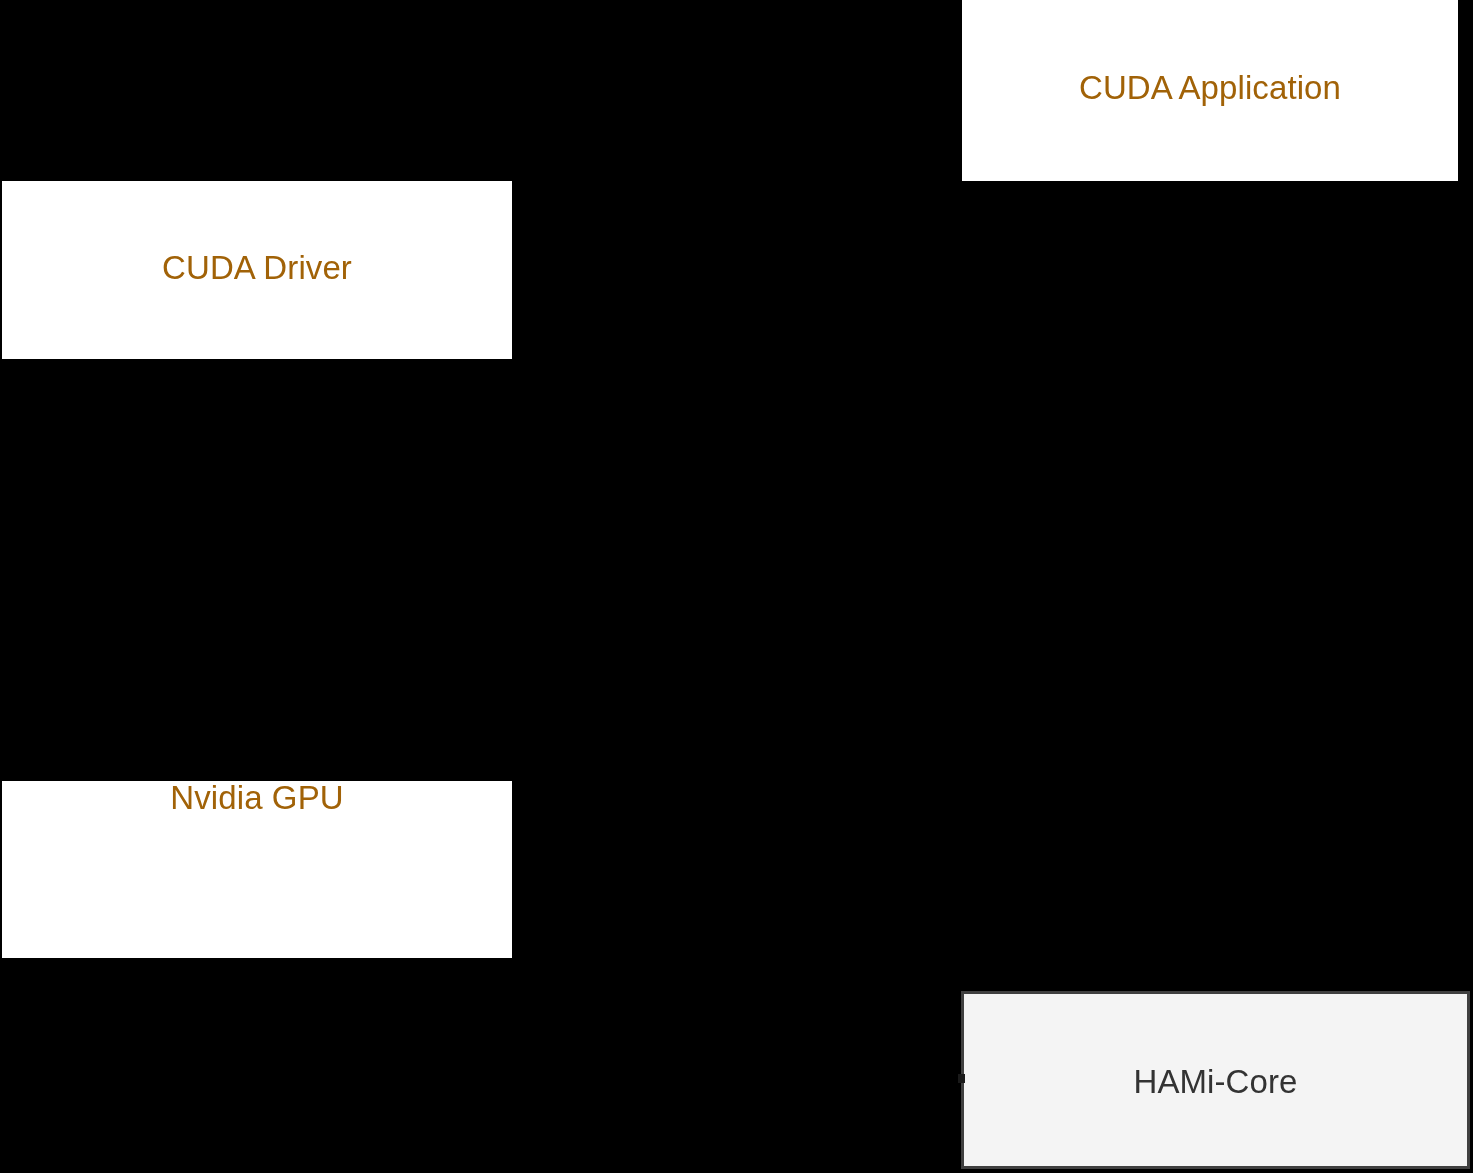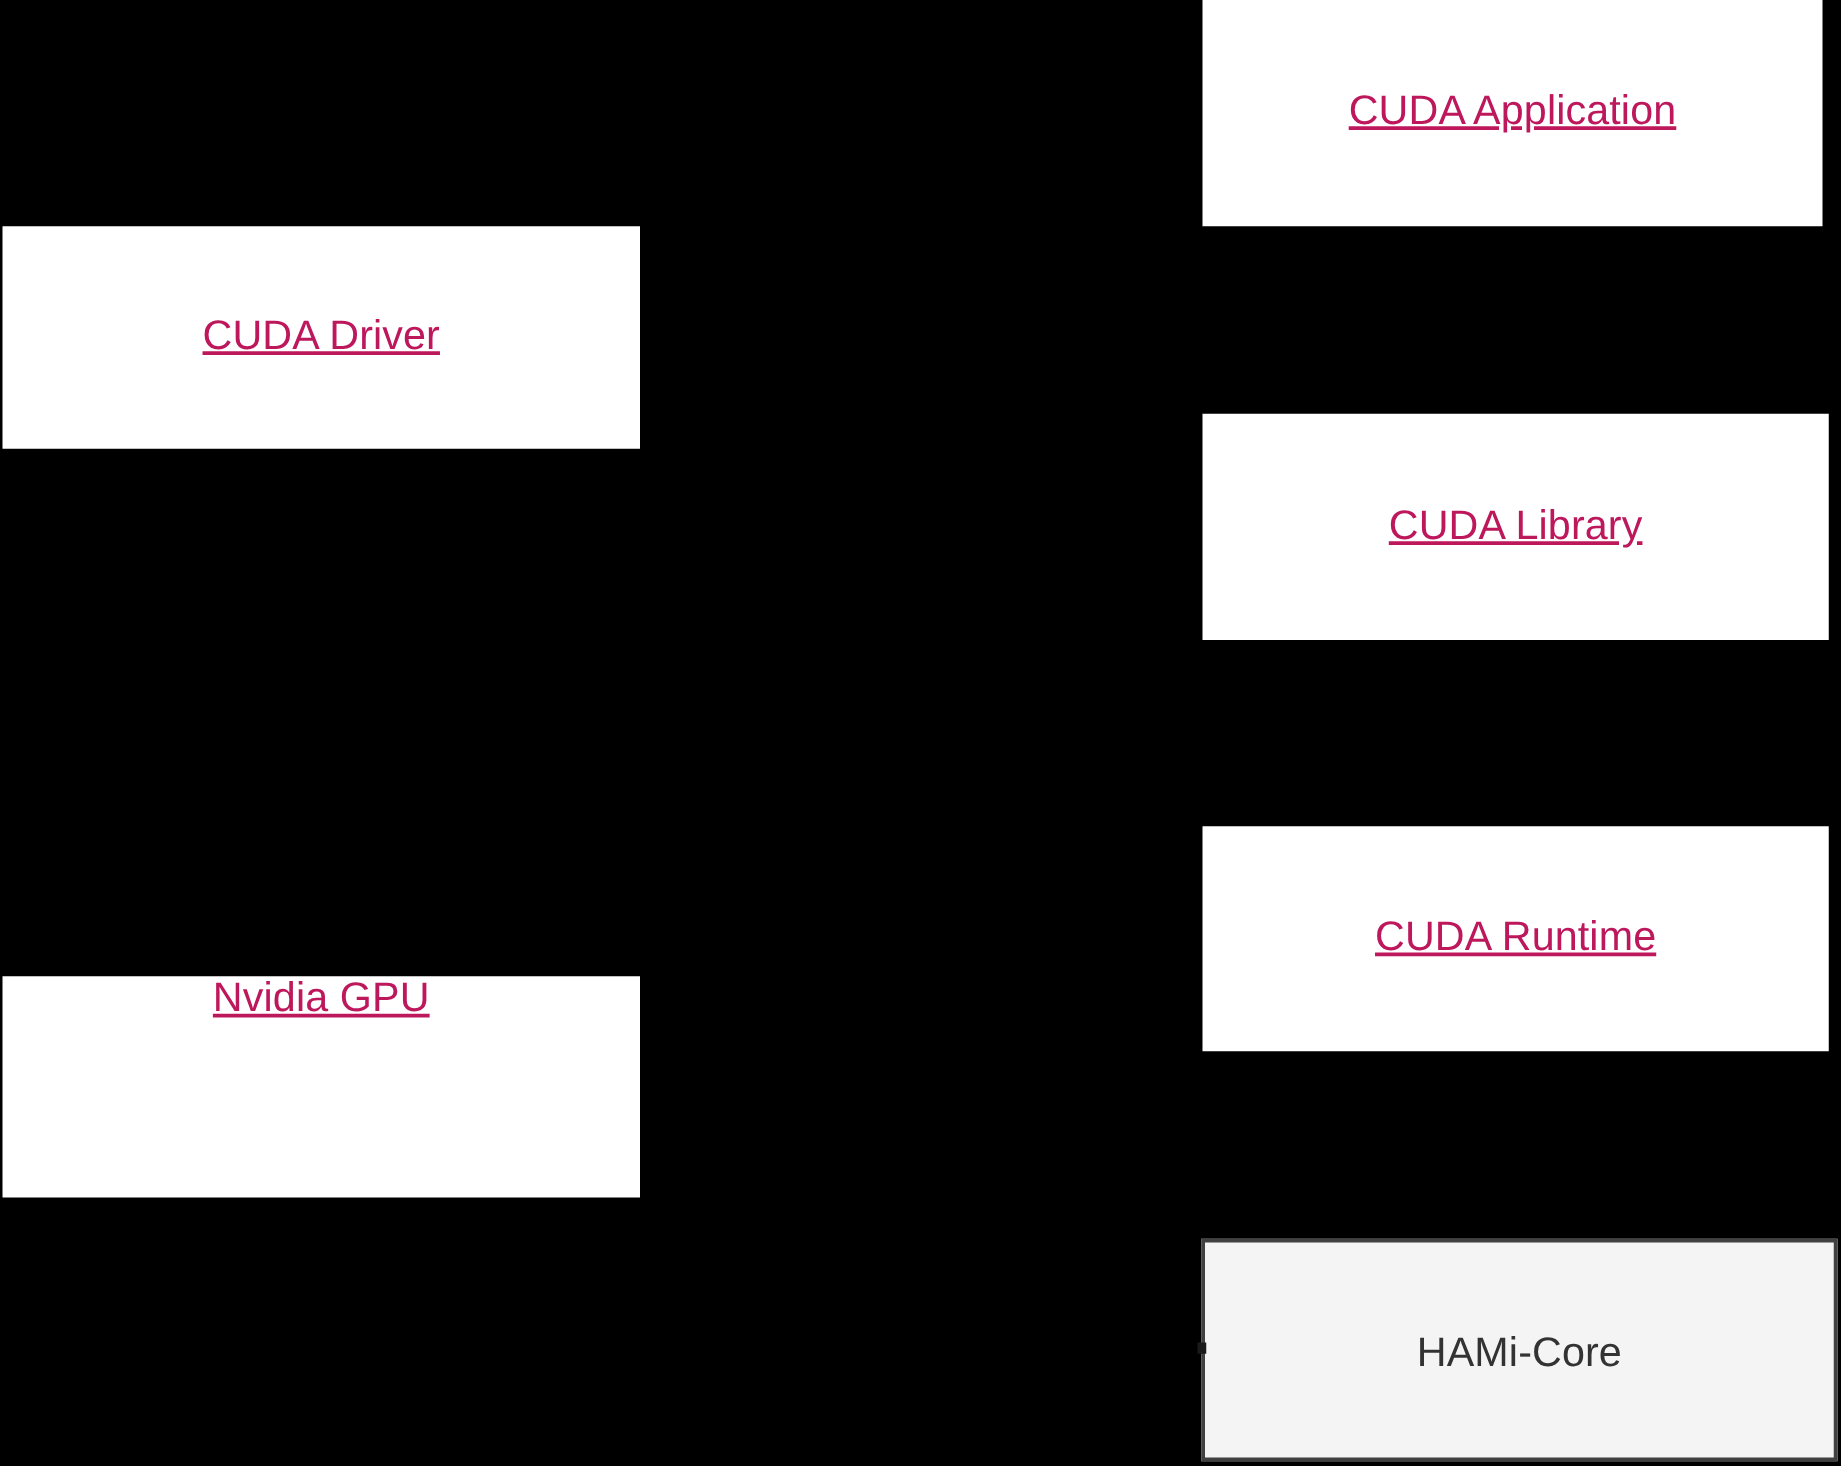--- a/index.html
+++ b/index.html
@@ -26,22 +26,21 @@
     white-space: nowrap;
     font-size: 33px;
     line-height: 1;
     letter-spacing: 0.1px;
   }
   
   .node.plain {
     background: #ffffff;
   }
   .node.plain .label {
-    color: #be185d;
-    text-decoration: underline;
+    color: #a16207;
   }
   
   .node.shaded {
     background: #f4f4f4;
     border: 3px solid #404040;
   }
   .node.shaded .label {
     color: #333333;
   }
 
@@ -76,27 +75,21 @@
 </style>
 </head>
 <body>
 
 <div id="canvas">
 
   <div class="node plain" id="node-cuda-application">
     <span class="label">CUDA Application</span>
   </div>
 
-  <div class="node plain" id="node-cuda-library">
-    <span class="label">CUDA Library</span>
-  </div>
 
-  <div class="node plain" id="node-cuda-runtime">
-    <span class="label">CUDA Runtime</span>
-  </div>
 
   <div class="node shaded" id="node-hami-core">
     <span class="label">HAMi-Core</span>
   </div>
 
   <div class="edge-tick" id="edge-tick-hami"></div>
 
   <div class="node plain" id="node-cuda-driver">
     <span class="label">CUDA Driver</span>
   </div>

